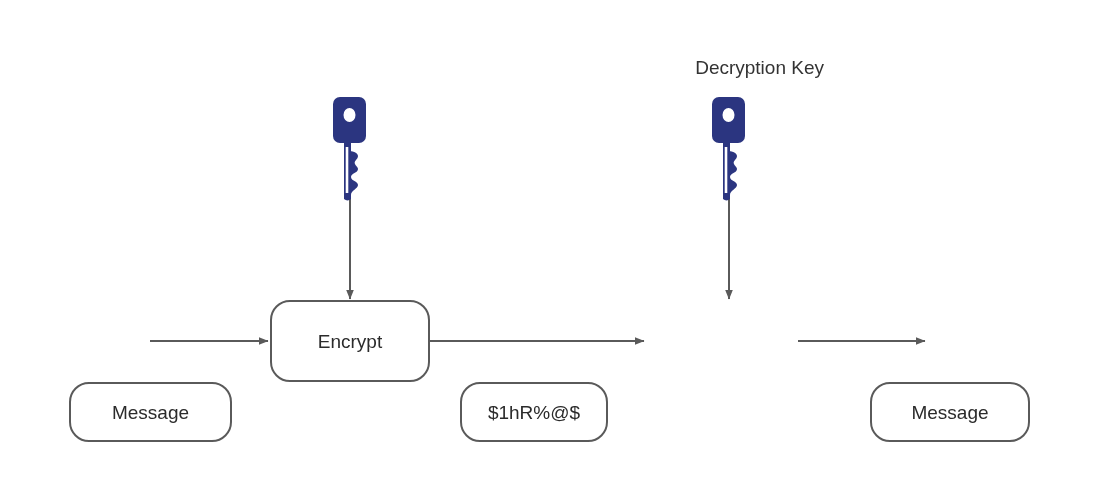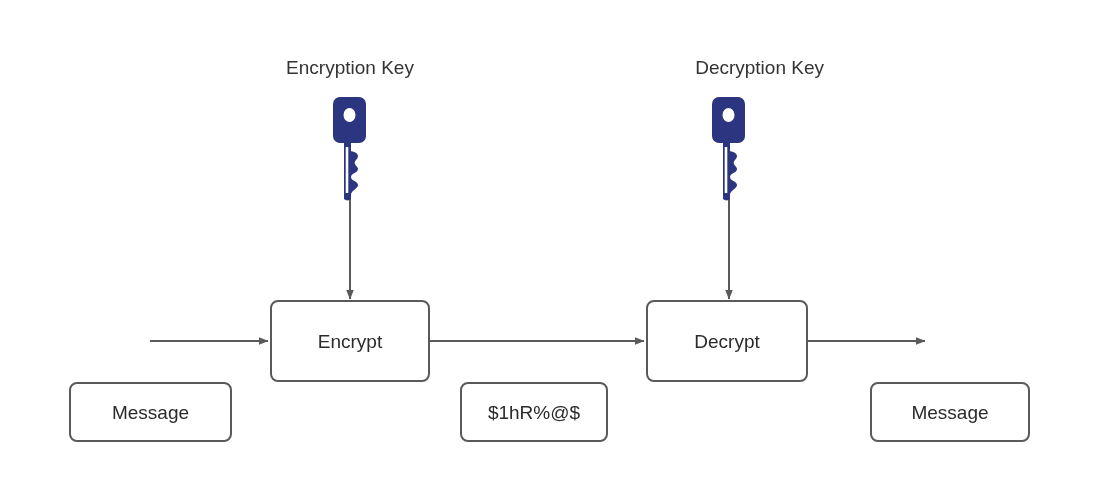--- a/index.html
+++ b/index.html
@@ -14,21 +14,21 @@
     position: relative;
     width: 1100px;
     height: 484px;
     background: #ffffff;
     overflow: hidden;
   }
   .node-box {
     position: absolute;
     box-sizing: border-box;
     border: 2px solid #5a5a5a;
-    border-radius: 8px;
+    border-radius: 20px;
     background: #ffffff;
     display: flex;
     align-items: center;
     justify-content: center;
     color: #2b2b2b;
     font-size: 19px;
     font-family: "Liberation Sans", sans-serif;
     line-height: 1;
     white-space: nowrap;
   }
@@ -69,21 +69,20 @@
 
     <line x1="430" y1="341" x2="644" y2="341" stroke="#5a5a5a" stroke-width="2" marker-end="url(#arrowhead)"></line>
 
     <line x1="798" y1="341" x2="925" y2="341" stroke="#5a5a5a" stroke-width="2" marker-end="url(#arrowhead)"></line>
 
     <line x1="350" y1="196" x2="350" y2="299" stroke="#5a5a5a" stroke-width="2" marker-end="url(#arrowhead)"></line>
 
     <line x1="729" y1="196" x2="729" y2="299" stroke="#5a5a5a" stroke-width="2" marker-end="url(#arrowhead)"></line>
   </svg>
 
-  <div class="key-label" style="left:255px; top:58px; width:190px;">Encryption Key</div>
 
   <svg class="key-icon" style="left:330px; top:95px;" width="40" height="108" viewBox="0 0 40 108" xmlns="http://www.w3.org/2000/svg">
     <g fill="#2b3580">
       <rect x="3" y="2" width="33" height="46" rx="7" ry="7"></rect>
       <path d="M14,44 L14,104 a5,5 0 0 0 7,0 L21,44 Z"></path>
       <path d="M20,48
                L20,56 C28,57 30,61 26,65 C22,69 28,71 28,74
                C28,78 21,78 21,82 C21,86 28,86 28,90
                C28,94 21,95 21,100 L20,100 Z"></path>
     </g>
@@ -101,21 +100,20 @@
                L20,56 C28,57 30,61 26,65 C22,69 28,71 28,74
                C28,78 21,78 21,82 C21,86 28,86 28,90
                C28,94 21,95 21,100 L20,100 Z"></path>
     </g>
     <ellipse cx="19.5" cy="20" rx="6" ry="7" fill="#ffffff"></ellipse>
     <path d="M17,52 L17,98" stroke="#ffffff" stroke-width="2.6" fill="none"></path>
   </svg>
 
   <div class="node-box" style="left:270px; top:300px; width:160px; height:82px;">Encrypt</div>
 
-  <div class="node-box" style="left:646px; top:300px; width:162px; height:82px;">Decrypt</div>
 
   <div class="node-box" style="left:69px; top:382px; width:163px; height:60px;">Message</div>
 
   <div class="node-box" style="left:460px; top:382px; width:148px; height:60px;">$1hR%@$</div>
 
   <div class="node-box" style="left:870px; top:382px; width:160px; height:60px;">Message</div>
 
 </div>
 
 </body></html>

